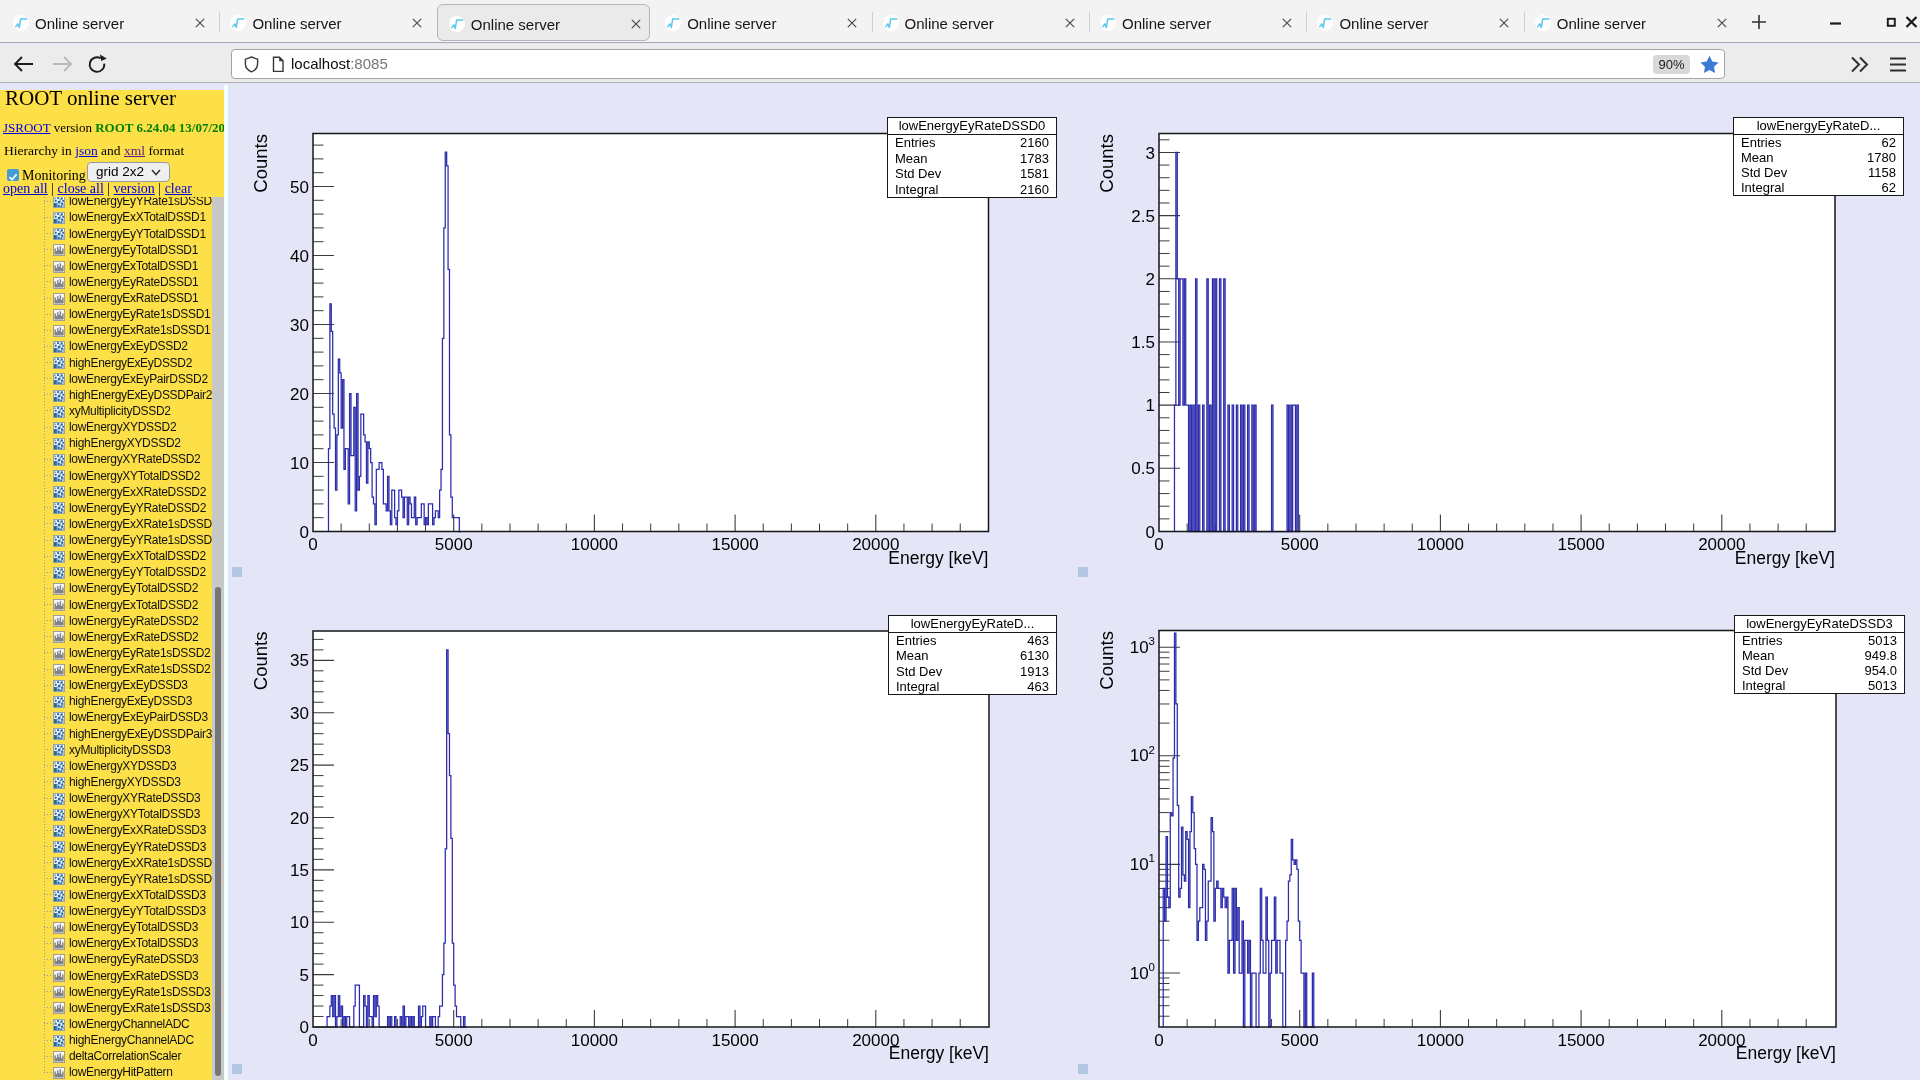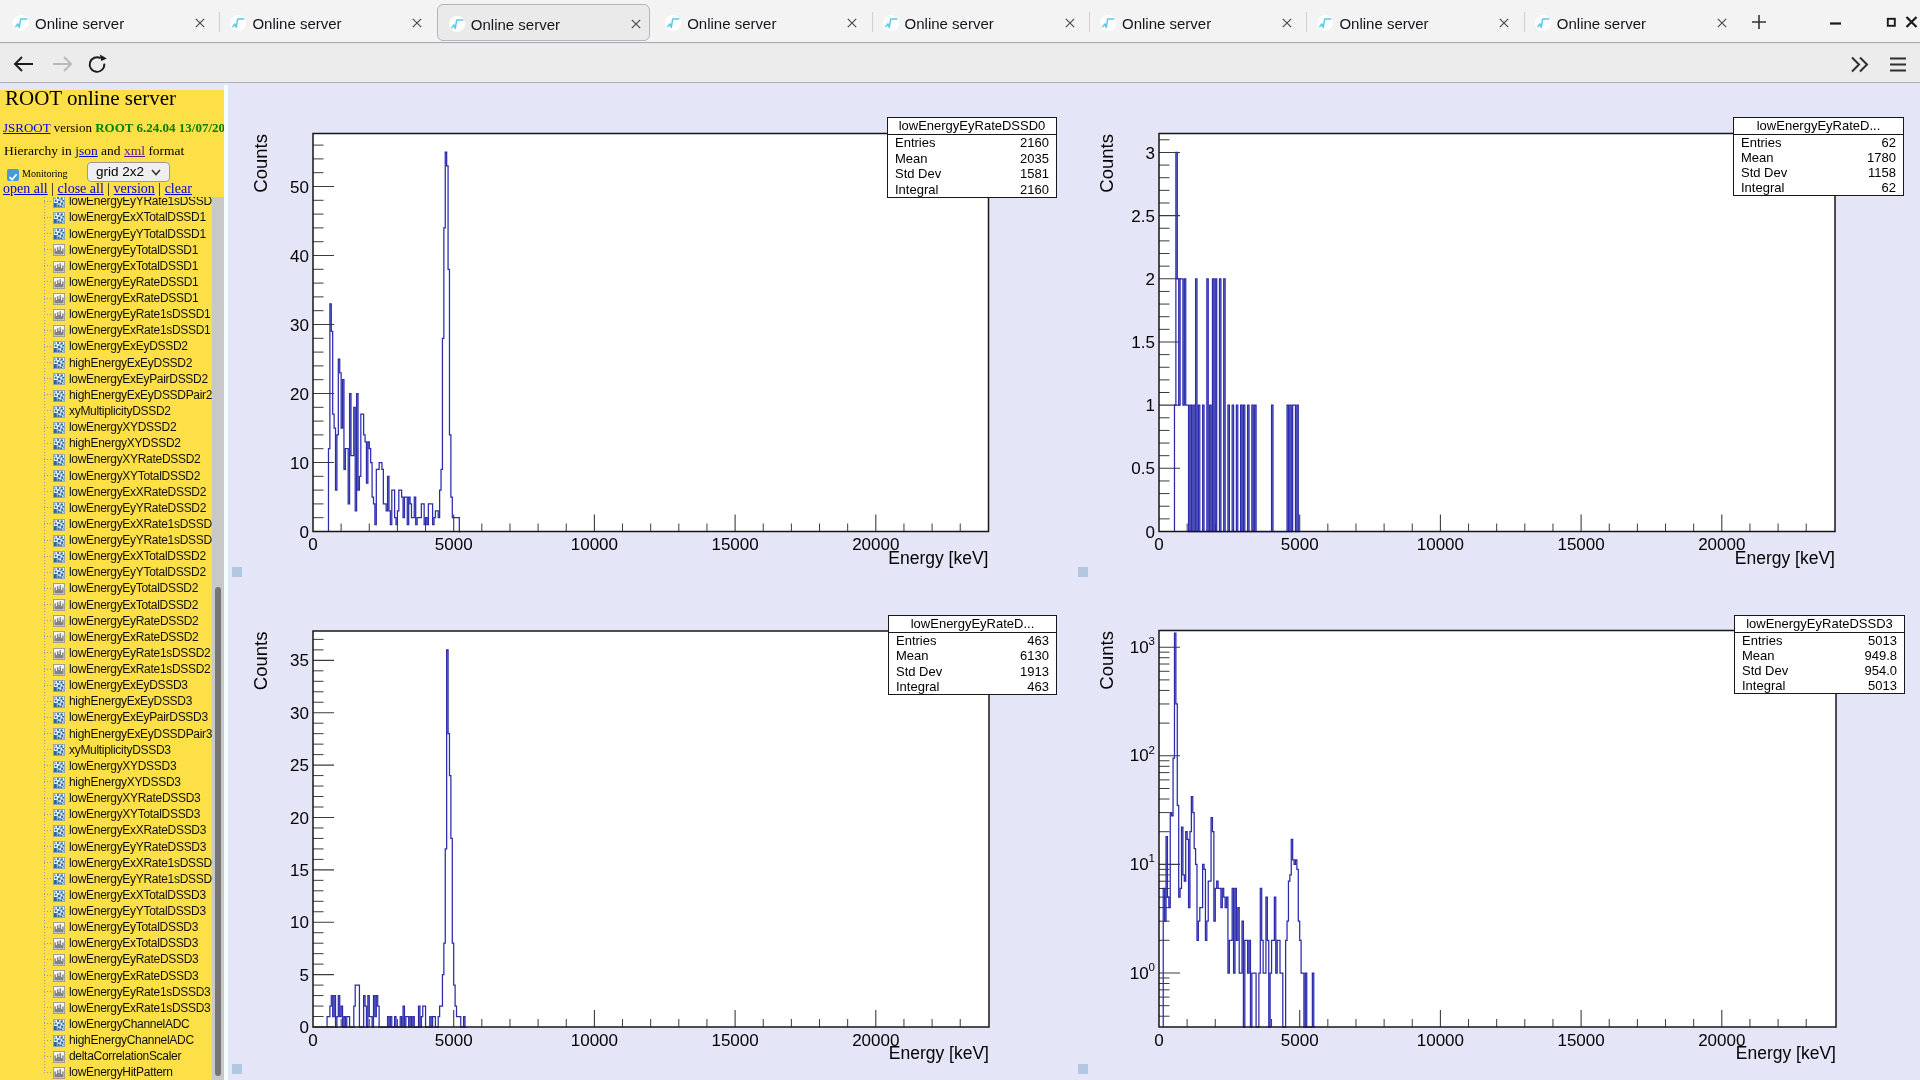--- a/index.html
+++ b/index.html
@@ -133,34 +133,48 @@
 </div>
 <div id="navbar">
   <svg width="230" height="44" viewBox="0 0 230 44">
     <path d="M15,20 H33 M22,13 L15,20 L22,27" stroke="#1c1c1c" stroke-width="1.9" fill="none"></path>
     <path d="M53,20 H71 M64,13 L71,20 L64,27" stroke="#b9b9bb" stroke-width="1.9" fill="none"></path>
     <g transform="translate(97,20.5)">
         <path d="M3.6,-6.3 A7.3,7.3 0 1 0 7.25,-0.8" stroke="#1c1c1c" stroke-width="1.9" fill="none"></path>
     <path d="M2.9,-9.9 L4.2,-3.6 L9.8,-6.1 Z" fill="#1c1c1c"></path>
       </g>
   </svg>
+  <div id="urlbar">
+    <svg width="15" height="17" viewBox="0 0 15 17" style="position:absolute;left:12px;top:6px">
+      <path d="M7.5,1 L13.6,3.2 V8 C13.6,11.8 11,14.4 7.5,15.8 C4,14.4 1.4,11.8 1.4,8 V3.2 Z" stroke="#383838" stroke-width="1.4" fill="none"></path>
+      </svg>
+    <svg width="14" height="17" viewBox="0 0 14 17" style="position:absolute;left:39px;top:6px">
+      <path d="M2.5,1.2 H8.5 L12,4.7 V15.4 H2.5 Z" stroke="#383838" stroke-width="1.4" fill="none"></path>
+      <path d="M8.2,0.8 L12.6,5.2 H8.2 Z" fill="#383838"></path>
+      </svg>
+    <div style="position:absolute;left:59px;top:5px;font-size:15px;color:#0c0c0d">localhost<span style="color:#777">:8085</span></div>
+    <div class="zoompill">90%</div>
+    <svg width="19" height="19" viewBox="0 0 19 19" style="position:absolute;left:1468px;top:5px">
+      <path d="M9.5,0.8 L12.3,6.5 L18.6,7.4 L14,11.8 L15.1,18.1 L9.5,15.1 L3.9,18.1 L5,11.8 L0.4,7.4 L6.7,6.5 Z" fill="#3b7ad2"></path>
+      </svg>
+  </div>
   <svg width="80" height="44" viewBox="0 0 80 44" style="position:absolute;left:1840px;top:0">
     <path d="M12,13.5 L19,20.5 L12,27.5 M20,13.5 L27,20.5 L20,27.5" stroke="#2f2f33" stroke-width="2" fill="none"></path>
     <path d="M50,14.5 H66 M50,20.5 H66 M50,26.5 H66" stroke="#2f2f33" stroke-width="2"></path>
   </svg>
 </div>
 <div id="sidebar">
   <div style="position:absolute;left:5px;top:-3.6px;font-size:21px;color:#000">ROOT online server</div>
   <div style="position:absolute;left:3px;top:30.4px;font-size:13px;color:#000;white-space:nowrap"><a style="color:#0000e0">JSROOT</a> version <b style="color:#008000">ROOT 6.24.04 13/07/2021</b></div>
   <div style="position:absolute;left:4px;top:52.5px;font-size:13.5px;color:#000;white-space:nowrap">Hierarchy in <a style="color:#0000e0">json</a> and <a style="color:#551a8b">xml</a> format</div>
   <div style="position:absolute;left:7px;top:79px;width:12px;height:12px;background:#459bd6;border-radius:2px">
     <svg width="12" height="12" viewBox="0 0 12 12">
         <path d="M2.5,6 L5,8.7 L9.6,3.2" stroke="#fff" stroke-width="1.7" fill="none"></path>
       </svg></div>
-  <div style="position:absolute;left:22px;top:77.9px;font-size:10px;color:#000">Monitoring</div>
+  <div style="position:absolute;left:22px;top:77.9px;font-size:14px;color:#000">Monitoring</div>
   <div style="position:absolute;left:87px;top:72px;width:83px;height:19.5px;background:#efefef;border:1px solid #9a9a9a;border-radius:4px;font-family:'Liberation Sans',sans-serif;font-size:13.5px;color:#000;line-height:18px;padding-left:8px">grid 2x2<svg width="10" height="7" viewBox="0 0 10 7" style="position:absolute;right:8px;top:6px">
         <path d="M1,1 L5,5.5 L9,1" stroke="#333" stroke-width="1.5" fill="none"></path>
       </svg></div>
   <div style="position:absolute;left:3px;top:91px;font-size:14px;color:#000;white-space:nowrap"><a style="color:#0000e0">open all</a> | <a style="color:#0000e0">close all</a> | <a style="color:#0000e0">version</a> | <a style="color:#0000e0">clear</a></div>
   <div id="tree">
       <div style="position:absolute;left:44px;top:0;width:1px;height:874.8px;background-image:repeating-linear-gradient(to bottom,#999 0,#999 1px,transparent 1px,transparent 3px)"></div>
       <div class="trow" style="top:-4.20px">
         <div class="tstub"></div>
         <div class="ticon"><svg width="12" height="12" viewBox="0 0 13 13">
             <rect x="0.5" y="0.5" width="12" height="12" fill="#f8fbfe" stroke="#90a0b0" stroke-width="1"></rect>
@@ -1242,21 +1256,21 @@
     <text x="1836.0" y="1059.0" font-size="17.5" text-anchor="end" fill="#000">Energy [keV]</text>
 </svg>
 <div class="sbox" style="left:887px;top:116.5px;width:170px;height:81px">
     <div class="st" style="height:17px">lowEnergyEyRateDSSD0</div>
     <div class="sr" style="height:15.75px">
       <span>Entries</span>
       <span>2160</span>
     </div>
     <div class="sr" style="height:15.75px">
       <span>Mean</span>
-      <span>2035</span>
+      <span>1783</span>
     </div>
     <div class="sr" style="height:15.75px">
       <span>Std Dev</span>
       <span>1581</span>
     </div>
     <div class="sr" style="height:15.75px">
       <span>Integral</span>
       <span>2160</span>
     </div>
   </div>

